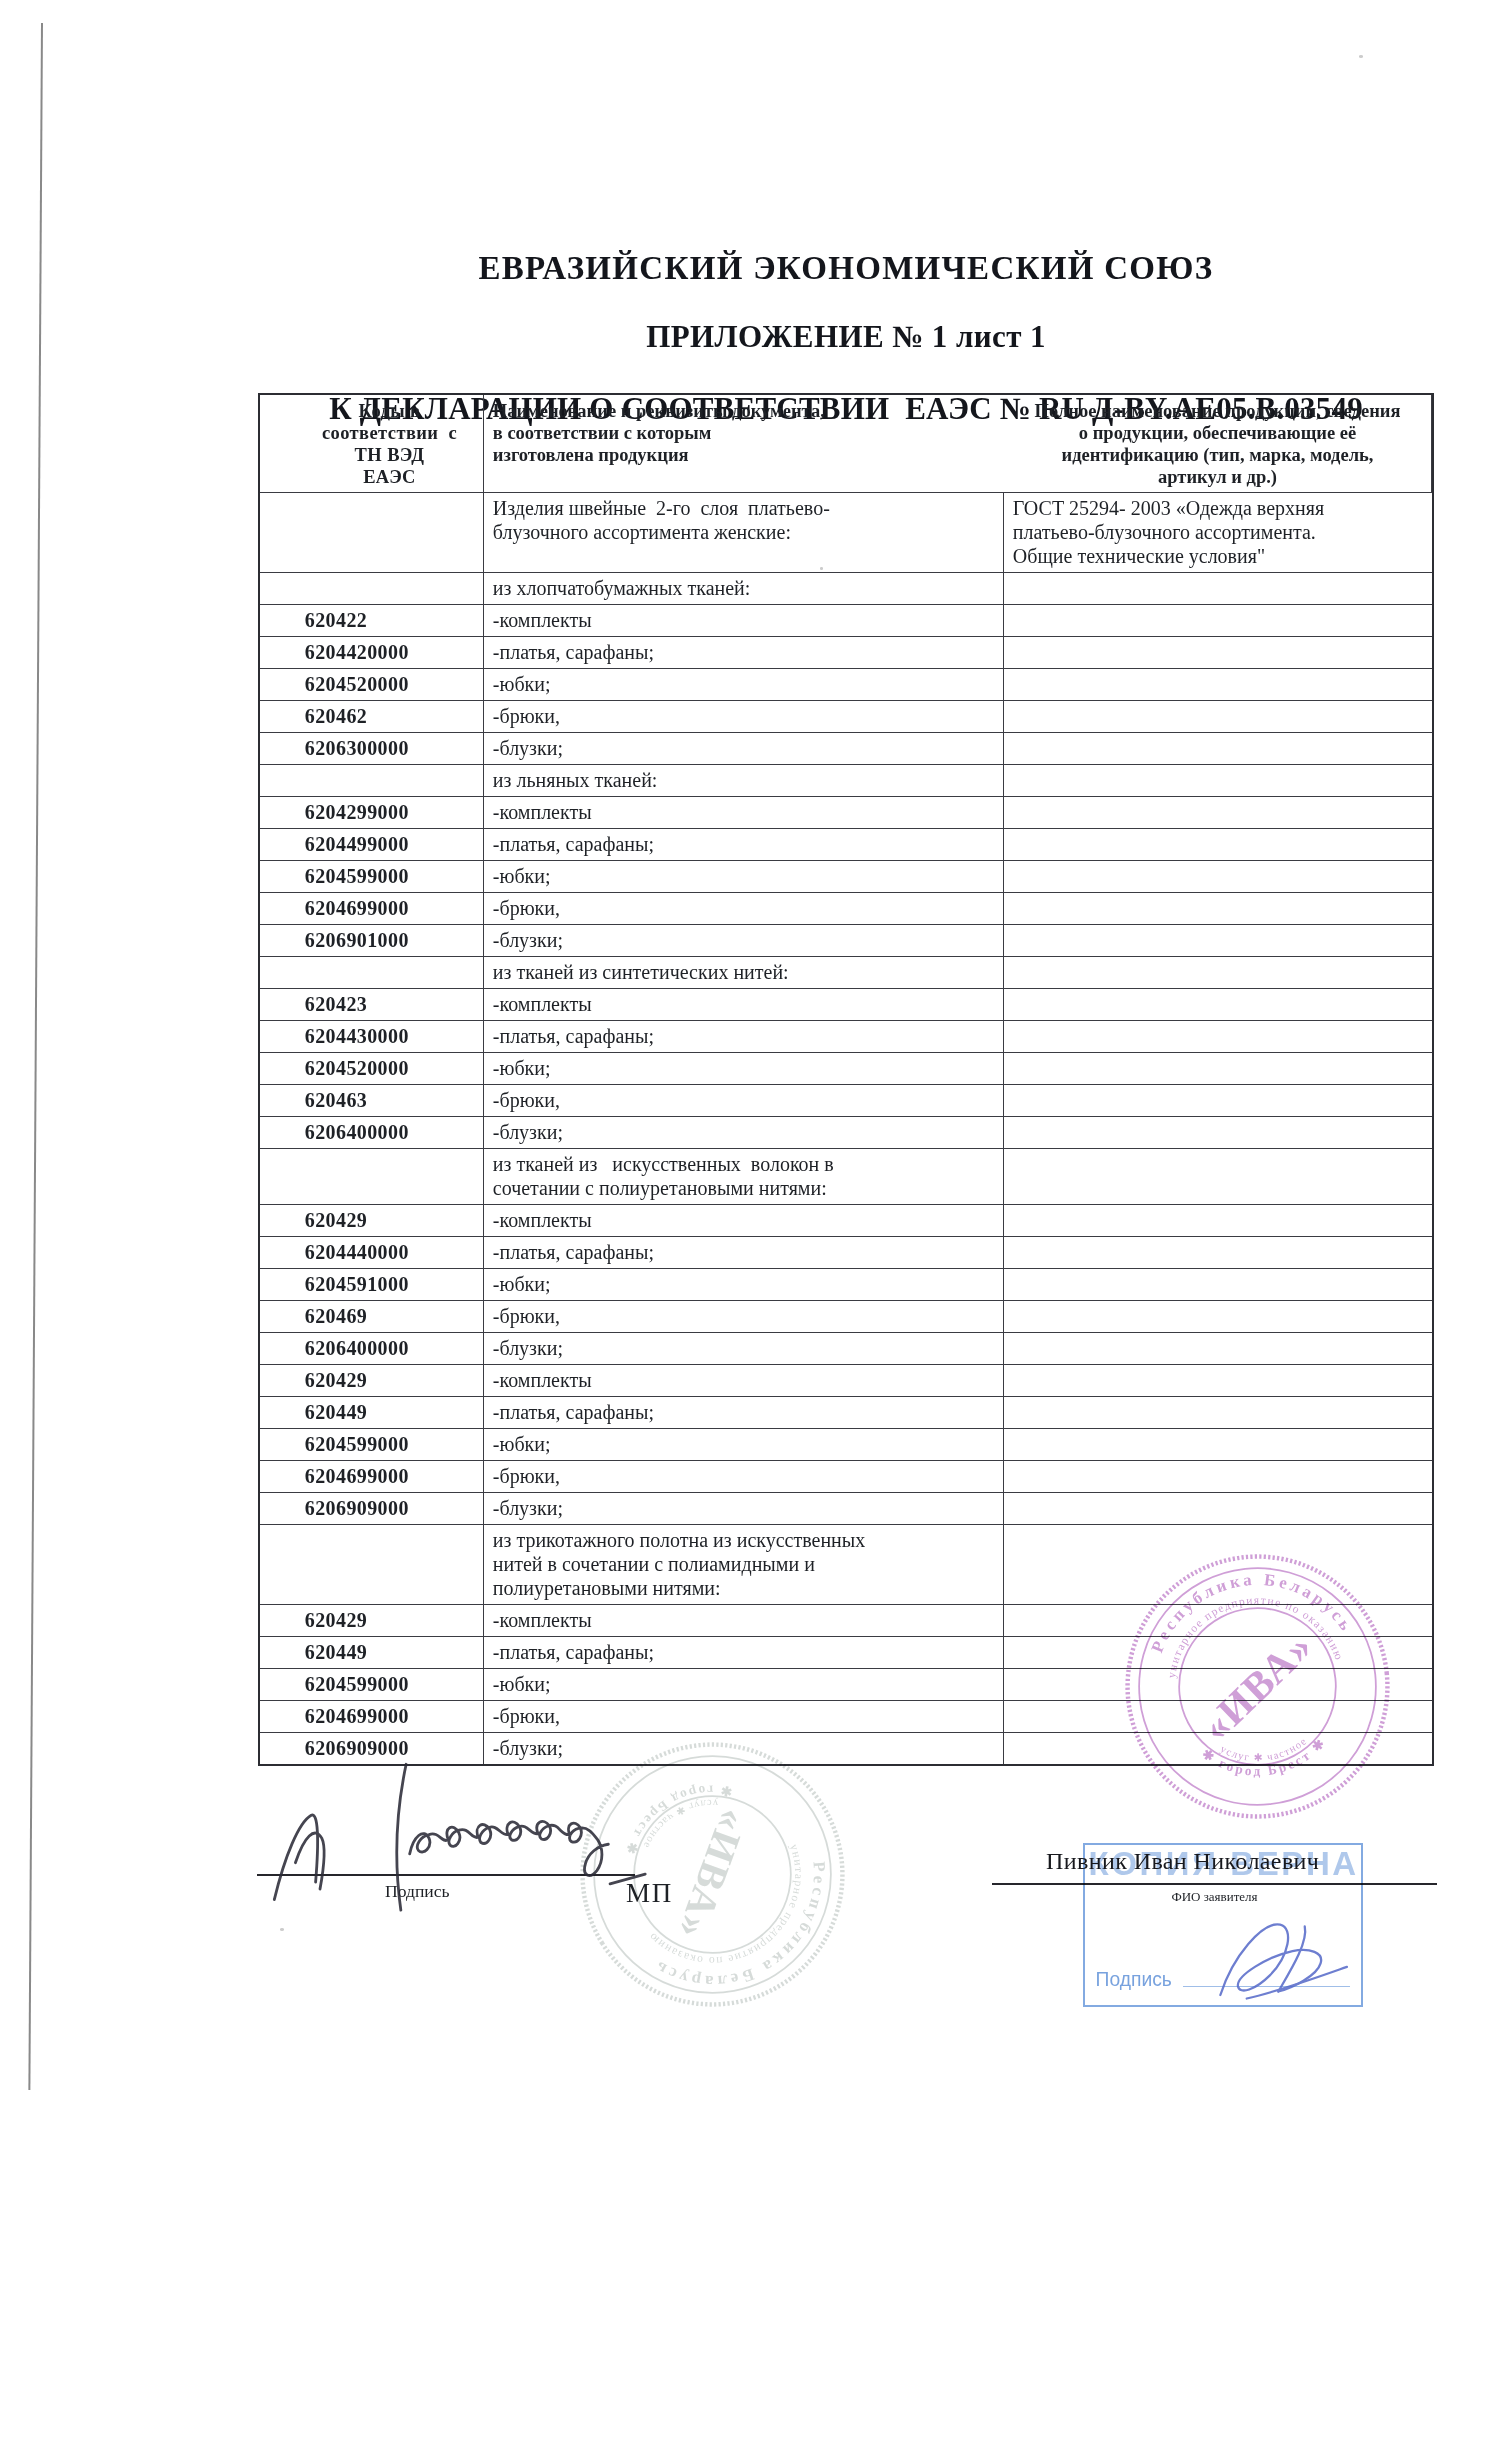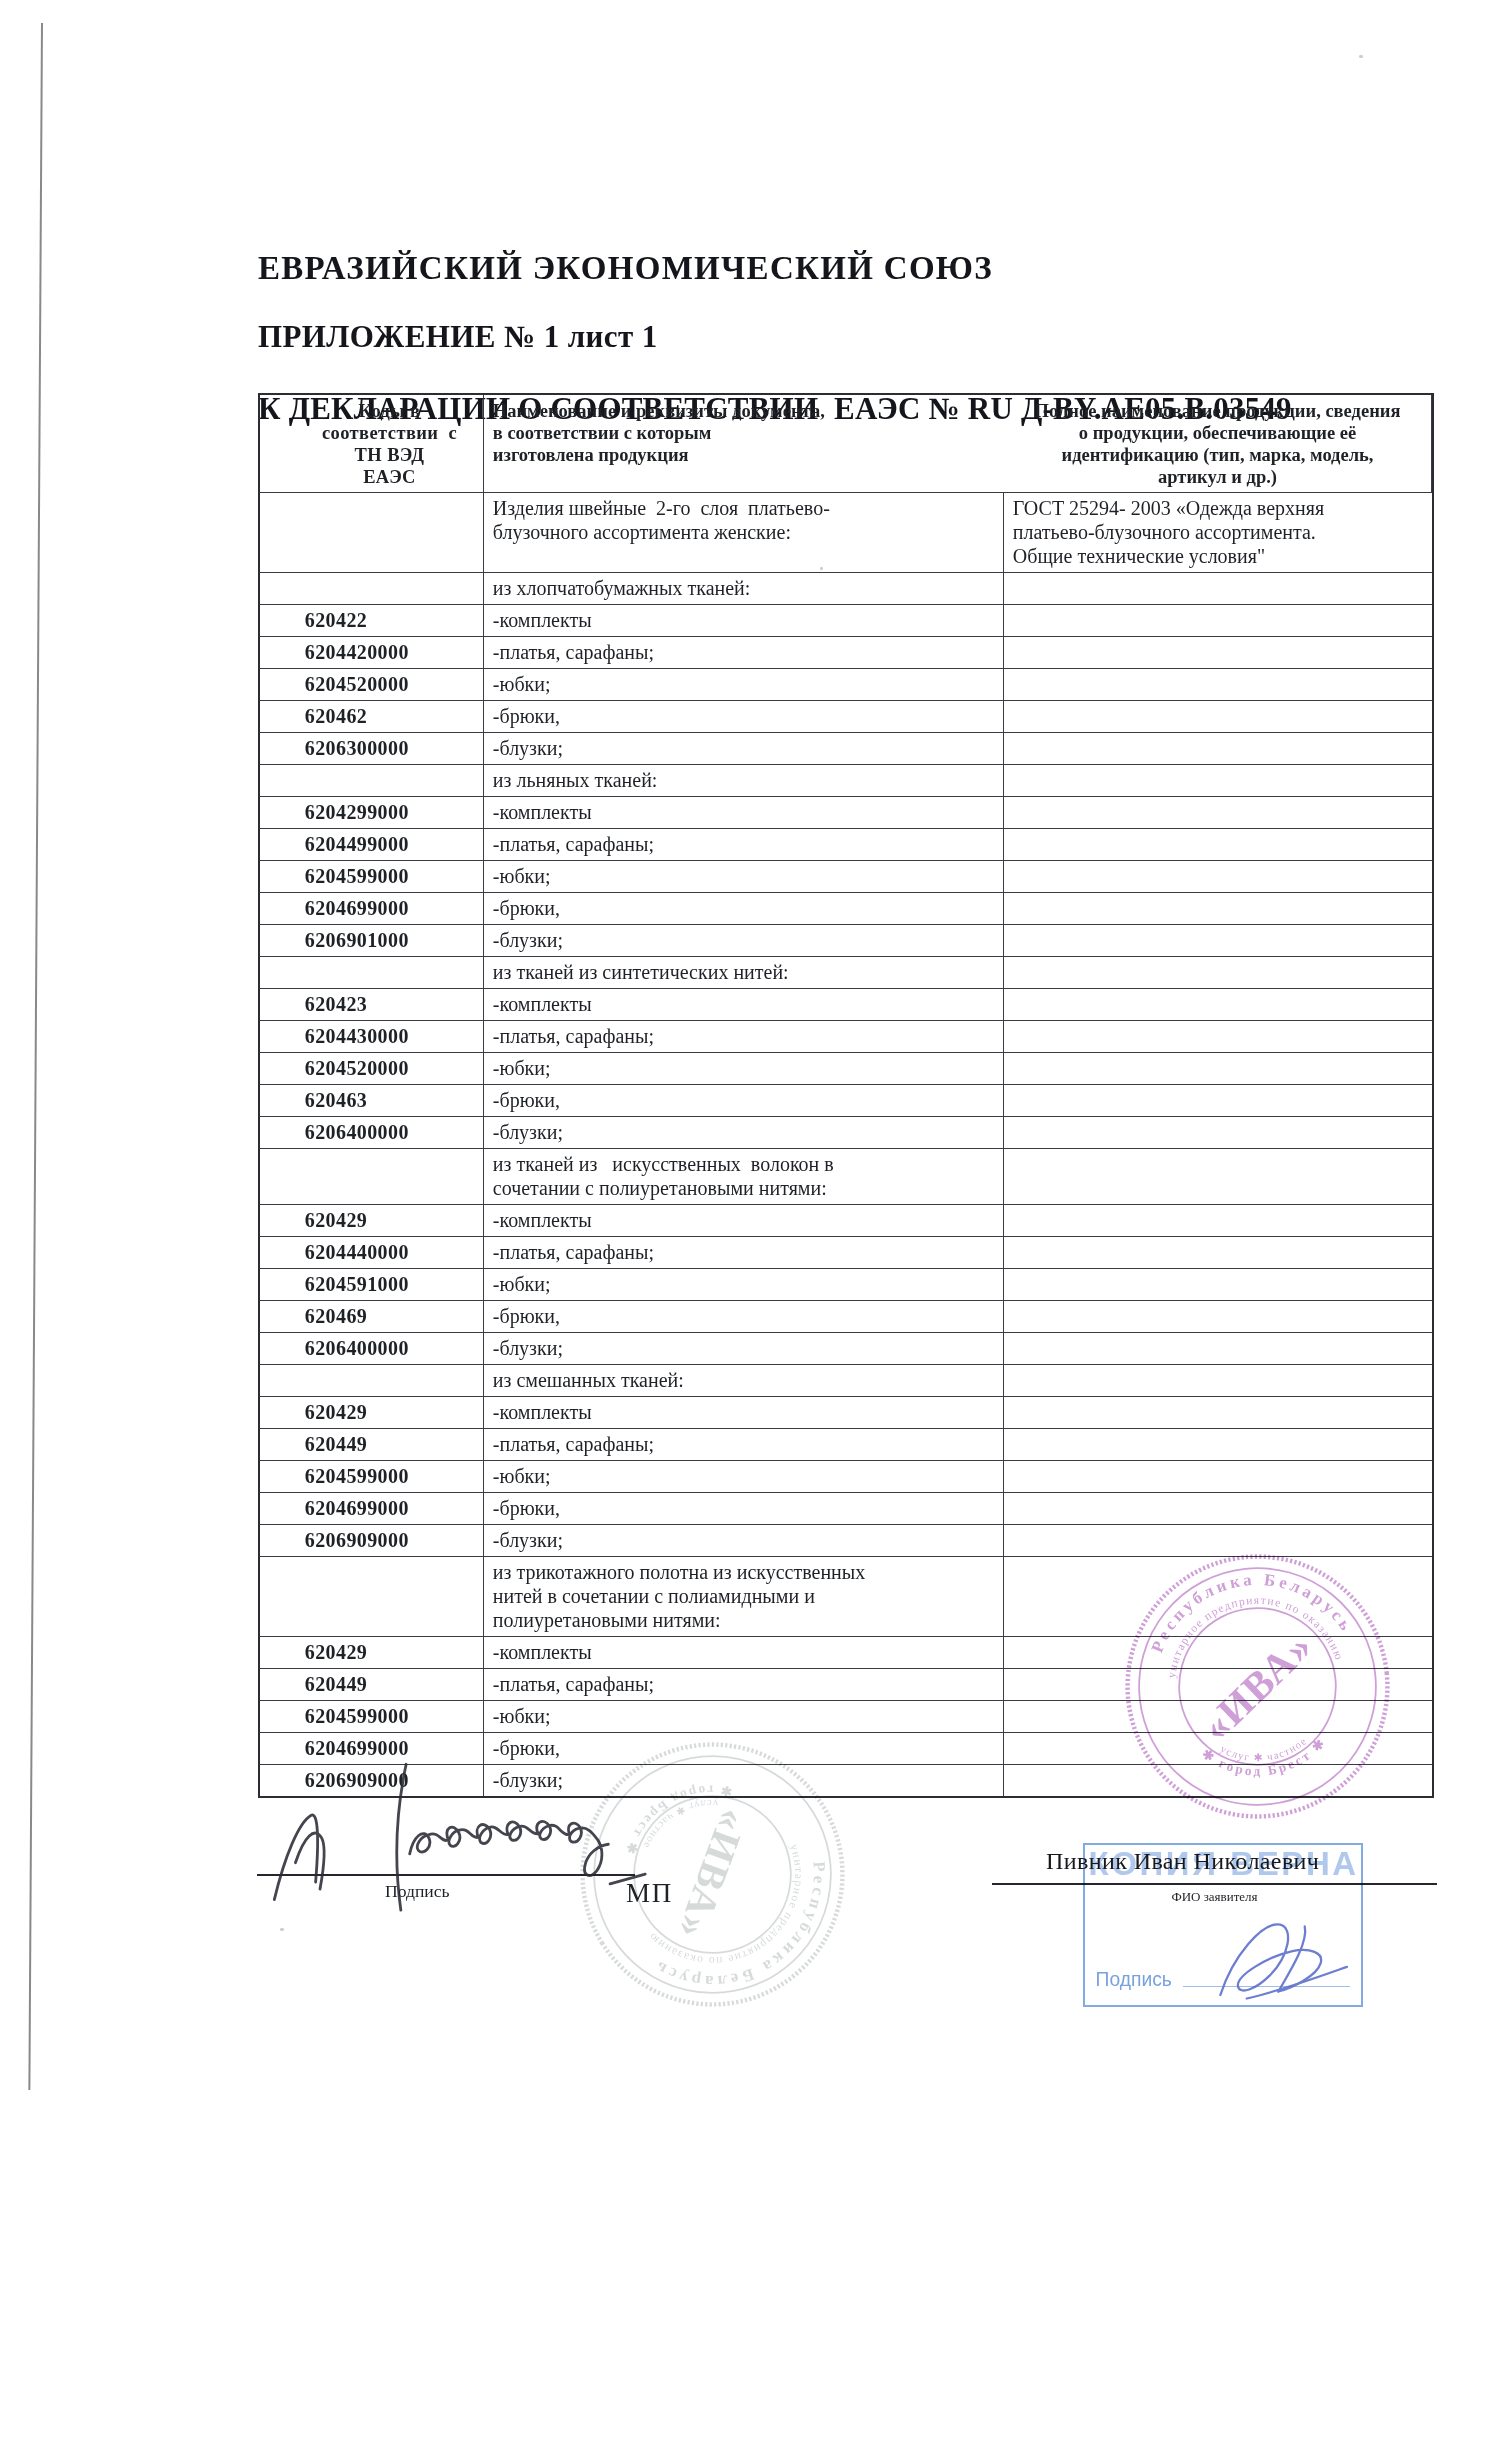--- a/index.html
+++ b/index.html
@@ -13,21 +13,21 @@
   
   .scan-line{
     position:absolute;left:41px;top:23px;width:1.8px;height:2067px;
     background:#4a4a4a;opacity:.65;transform:rotate(.35deg);transform-origin:top left;
   }
   .speck{position:absolute;background:#9a9a9a;border-radius:50%;opacity:.5;}
 
   
   .titles{
     position:absolute;left:258px;top:218px;width:1176px;
-    text-align:left;white-space:pre;color:#14161c;
+    text-align:center;white-space:pre;color:#14161c;
   }
   .title-1{font-size:33px;font-weight:bold;letter-spacing:1.3px;}
   .title-2{font-size:31px;font-weight:bold;letter-spacing:0.4px;}
   .title-3{font-size:31px;font-weight:bold;margin-top:4.4px;letter-spacing:0.2px;}
 
   
   .doc-table{
     position:absolute;left:258px;top:393px;width:1176px;
     border:2.6px solid #2c2d33;box-sizing:border-box;
   }
@@ -247,25 +247,20 @@
           <div class="cell c3"></div>
         </div>
         <div class="trow">
           <div class="cell c1">620469</div>
           <div class="cell c2">-брюки,</div>
           <div class="cell c3"></div>
         </div>
         <div class="trow">
           <div class="cell c1">6206400000</div>
           <div class="cell c2">-блузки;</div>
-          <div class="cell c3"></div>
-        </div>
-        <div class="trow">
-          <div class="cell c1"></div>
-          <div class="cell c2">из смешанных тканей:</div>
           <div class="cell c3"></div>
         </div>
         <div class="trow">
           <div class="cell c1">620429</div>
           <div class="cell c2">-комплекты</div>
           <div class="cell c3"></div>
         </div>
         <div class="trow">
           <div class="cell c1">620449</div>
           <div class="cell c2">-платья, сарафаны;</div>

